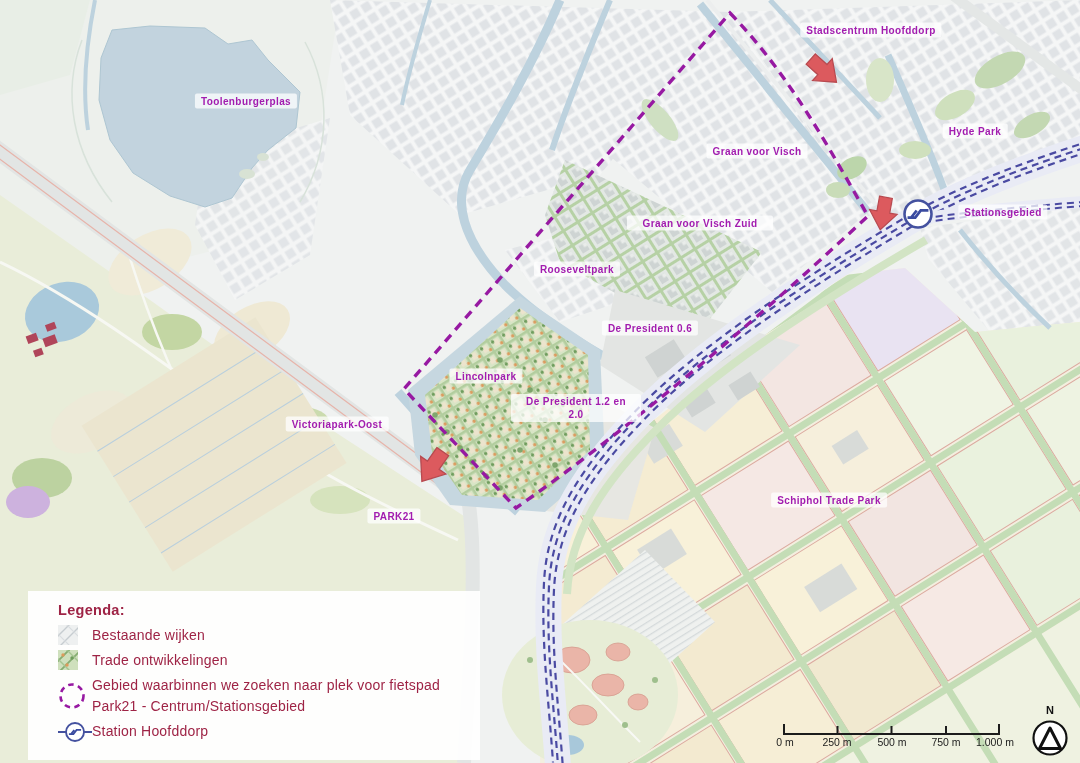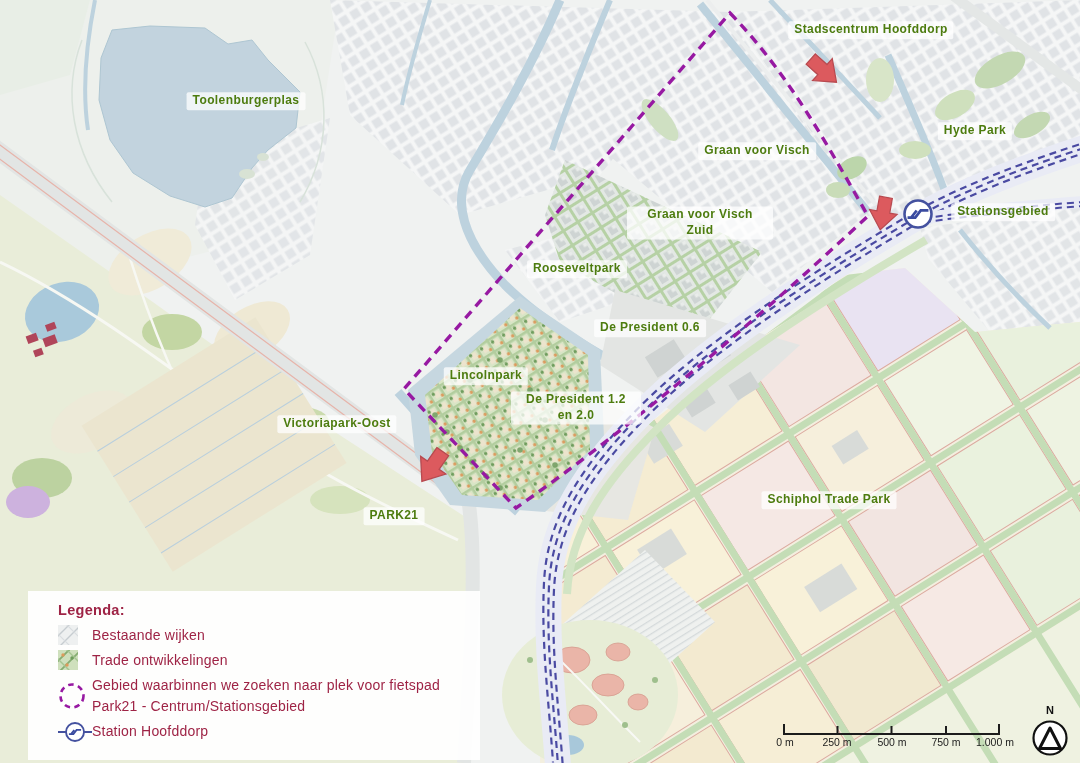--- a/index.html
+++ b/index.html
@@ -1,22 +1,22 @@
 <!DOCTYPE html>
 <html><head>
 <meta charset="utf-8">
 <style>
   html,body{margin:0;padding:0;background:#ffffff;}
   .stage{position:relative;width:1080px;height:763px;overflow:hidden;
          font-family:"Liberation Sans",sans-serif;background:#f0f2f1;}
   .stage svg.map{position:absolute;left:0;top:0;}
   
   .map-label{position:absolute;transform:translate(-50%,-50%);
-    font-weight:bold;font-size:12px;letter-spacing:.4px;line-height:1.3;
-    color:#4d7c0f;background:rgba(255,255,255,.74);padding:1px 6px;
+    font-weight:bold;font-size:10px;letter-spacing:.4px;line-height:1.3;
+    color:#a21caf;background:rgba(255,255,255,.74);padding:1px 6px;
     white-space:nowrap;text-align:center;border-radius:2px;}
   .two-line{white-space:normal;}
   .L0{left:246px;top:101px}
   .L1{left:871px;top:30px}
   .L2{left:975px;top:131px}
   .L3{left:757px;top:151px}
   .L4{left:700px;top:223px;width:134px}
   .L5{left:1003px;top:212px}
   .L6{left:577px;top:269px}
   .L7{left:650px;top:328px}

